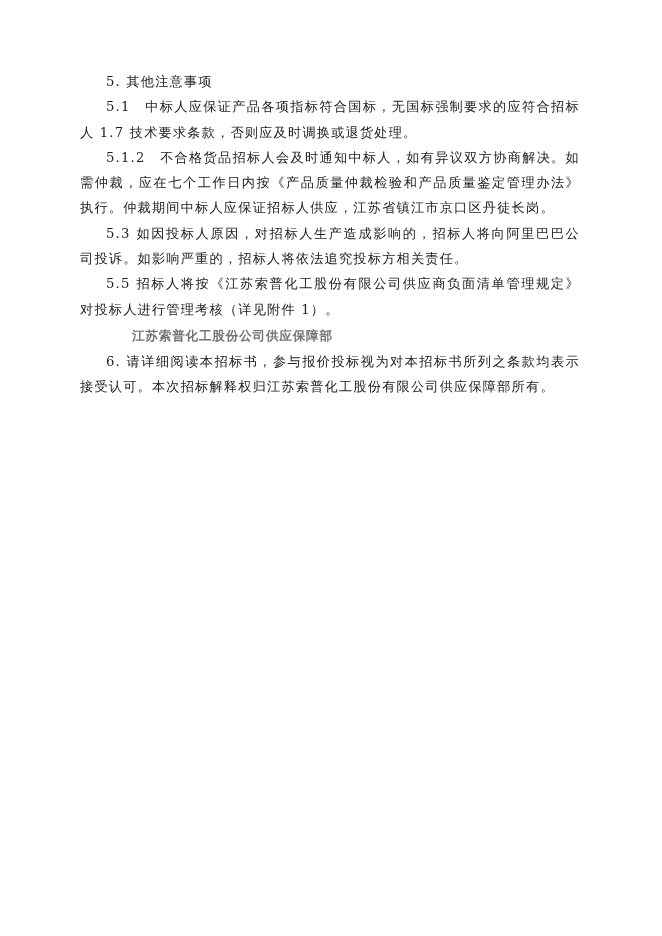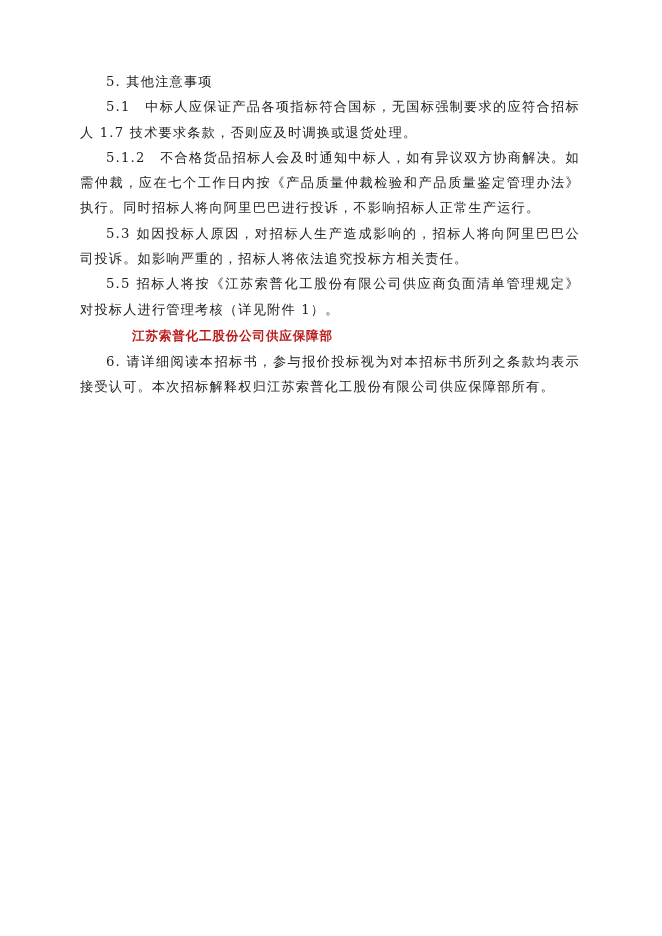--- a/index.html
+++ b/index.html
@@ -34,33 +34,33 @@
       text-indent: 26px;
     }
     .contact {
       margin: 0;
       padding-left: 52px;
       font-family: "DejaVu Sans", "Liberation Sans", sans-serif;
       font-weight: bold;
       font-size: 12.6px;
       line-height: 26px;
       letter-spacing: 0.8px;
-      color: #b91c1c;
+      color: #737373;
     }
     .contact-block {
       margin: 1px 0 0 0;
     }
   </style>
 </head>
 <body>
 
 <div class="page">
   <p class="para indent">5. 其他注意事项</p>
   <p class="para indent">5.1　中标人应保证产品各项指标符合国标，无国标强制要求的应符合招标人 1.7 技术要求条款，否则应及时调换或退货处理。</p>
-  <p class="para indent">5.1.2　不合格货品招标人会及时通知中标人，如有异议双方协商解决。如需仲裁，应在七个工作日内按《产品质量仲裁检验和产品质量鉴定管理办法》执行。同时招标人将向阿里巴巴进行投诉，不影响招标人正常生产运行。</p>
+  <p class="para indent">5.1.2　不合格货品招标人会及时通知中标人，如有异议双方协商解决。如需仲裁，应在七个工作日内按《产品质量仲裁检验和产品质量鉴定管理办法》执行。仲裁期间中标人应保证招标人供应，江苏省镇江市京口区丹徒长岗。</p>
   <p class="para indent">5.3 如因投标人原因，对招标人生产造成影响的，招标人将向阿里巴巴公司投诉。如影响严重的，招标人将依法追究投标方相关责任。</p>
   <p class="para indent">5.5 招标人将按《江苏索普化工股份有限公司供应商负面清单管理规定》对投标人进行管理考核（详见附件 1）。</p>
 
   <div class="contact-block">
     <p class="contact">江苏索普化工股份公司供应保障部</p>
   </div>
 
   <p class="para indent">6. 请详细阅读本招标书，参与报价投标视为对本招标书所列之条款均表示接受认可。本次招标解释权归江苏索普化工股份有限公司供应保障部所有。</p>
 </div>
 

